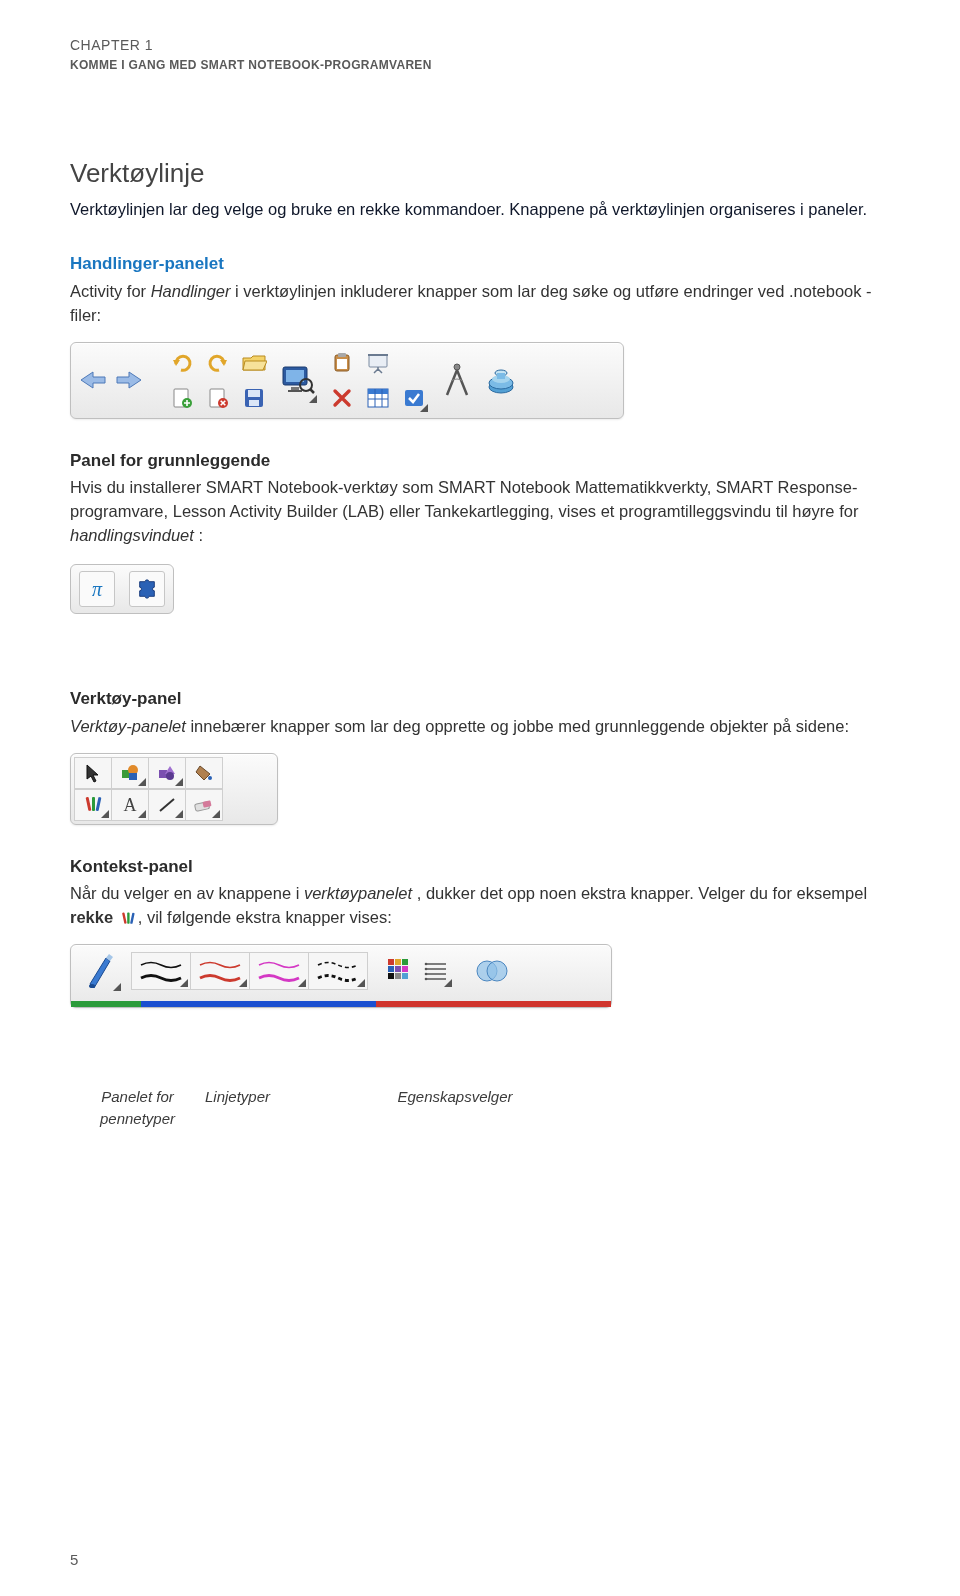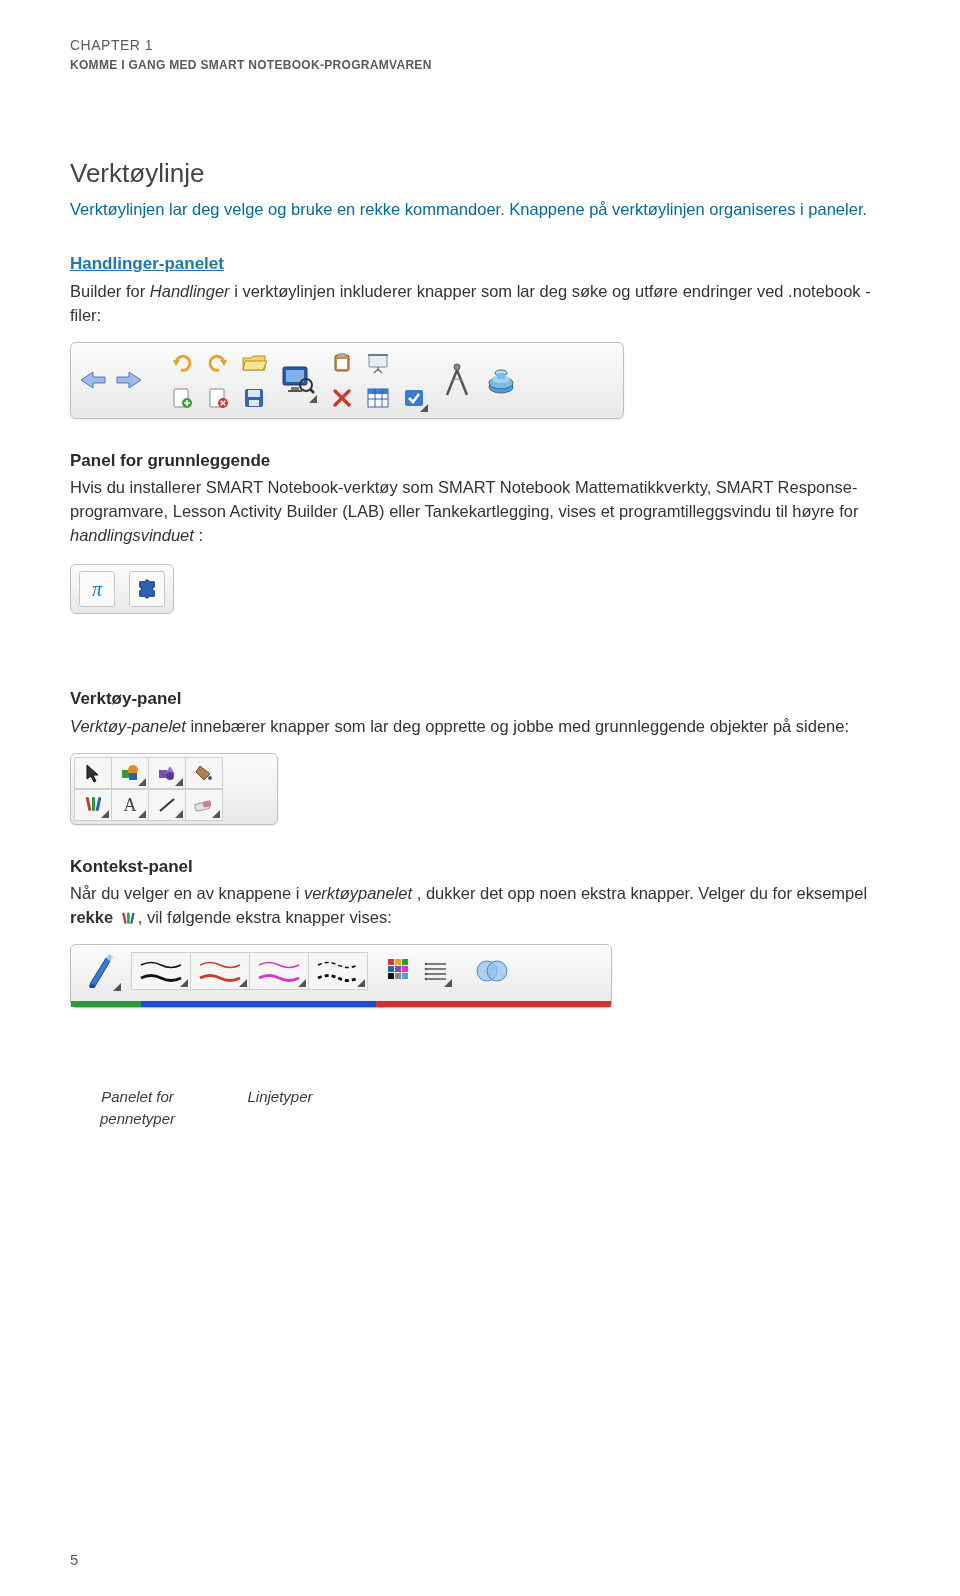--- a/index.html
+++ b/index.html
@@ -9,22 +9,22 @@
     color: #333;
     background: #fff;
     width: 960px;
     box-sizing: border-box;
     font-size: 16.5px;
     line-height: 1.45;
   }
   .chapter-label { font-size: 14px; color: #5a5a5a; letter-spacing: 0.5px; }
   .chapter-title { font-size: 12px; font-weight: bold; color: #5a5a5a; margin-top: 2px; letter-spacing: 0.3px; }
   .section-title { font-size: 26px; color: #444; margin-top: 80px; margin-bottom: 6px; font-weight: normal; }
-  .intro-text { color: #0369a1; }
-  .subhead { color: #1976c0; font-weight: bold; font-size: 17px; margin-top: 30px; margin-bottom: 3px; text-decoration: underline; }
+  .intro-text { color: #0f172a; }
+  .subhead { color: #1976c0; font-weight: bold; font-size: 17px; margin-top: 30px; margin-bottom: 3px; }
   .subhead-black { color: #2b2b2b; font-weight: bold; font-size: 17px; margin-top: 22px; margin-bottom: 3px; }
   .italic { font-style: italic; }
   .toolbar {
     background: linear-gradient(#fbfbfb,#e8e8e8);
     border: 1px solid #bfbfbf;
     border-radius: 6px;
     padding: 4px 6px;
     margin: 14px 0 30px 0;
     display: flex;
     align-items: center;
@@ -67,21 +67,21 @@
   .context-row .cell {
     width:58px; height:36px; border:1px solid #cfcfcf; display:flex; align-items:center; justify-content:center;
     margin-left:-1px; background:#f6f6f6; position:relative;
   }
   .context-row .cell.first { margin-left:0; }
   .context-row .clines { display:flex; flex-direction:column; gap:3px; align-items:center; }
   .stripe { height:6px; display:flex; }
   .stripe > div { flex:1; }
   .annot-row { display:flex; gap:0; font-size:15px; color:#3b3b3b; margin-top:78px; font-style:italic; }
   .annot-row .a1 { width:135px; text-align:center; }
-  .annot-row .a2 { width:150px; text-align:center; }
+  .annot-row .a2 { width:150px; text-align:left; }
   .annot-row .a3 { width:200px; text-align:center; }
   .tool-cell {
     width:36px; height:30px; border:1px solid #cfcfcf; margin-left:-1px; display:flex;
     align-items:center; justify-content:center; background:#f6f6f6; position:relative;
   }
   .tool-cell.first{ margin-left:0;}
   .tool-grid { display:flex; flex-wrap:wrap; width:152px; }
   .tool-grid .tool-cell { width:36px; height:30px; }
   .pens-inline { display:inline-block; vertical-align:middle; margin:0 2px; }
   svg { display:block; }
@@ -91,21 +91,21 @@
 <body>
 
 <div class="chapter-label">CHAPTER 1</div>
 <div class="chapter-title">KOMME I GANG MED SMART NOTEBOOK-PROGRAMVAREN</div>
 
 <div class="section-title">Verktøylinje</div>
 <div class="intro-text">Verktøylinjen lar deg velge og bruke en rekke kommandoer. Knappene på verktøylinjen organiseres i paneler.</div>
 
 <div class="subhead">Handlinger-panelet</div>
 <div>
-  <span>Builder for </span><span class="italic">Handlinger</span><span> i verktøylinjen inkluderer knapper som lar deg søke og utføre endringer ved .notebook -filer:</span>
+  <span>Activity for </span><span class="italic">Handlinger</span><span> i verktøylinjen inkluderer knapper som lar deg søke og utføre endringer ved .notebook -filer:</span>
 </div>
 
 <div class="toolbar actions">
   <div class="icon">
     <svg width="28" height="22" viewBox="0 0 28 22">
         <path d="M14 3 L2 11 L14 19 L14 14 L26 14 L26 8 L14 8 Z" fill="#9bbbe6" stroke="#4d79b8" stroke-width="1"></path>
       </svg>
   </div>
   <div class="icon">
     <svg width="28" height="22" viewBox="0 0 28 22">
@@ -393,15 +393,16 @@
     <div style="background:#d0342c"></div>
   </div>
 </div>
 
 <div class="annot-row">
   <div class="a1">
     <div>Panelet for</div>
     <div>pennetyper</div>
   </div>
   <div class="a2">Linjetyper</div>
+  <div class="a3">Egenskapsvelger</div>
 </div>
 
 <div class="page-num">5</div>
 
 </body></html>

